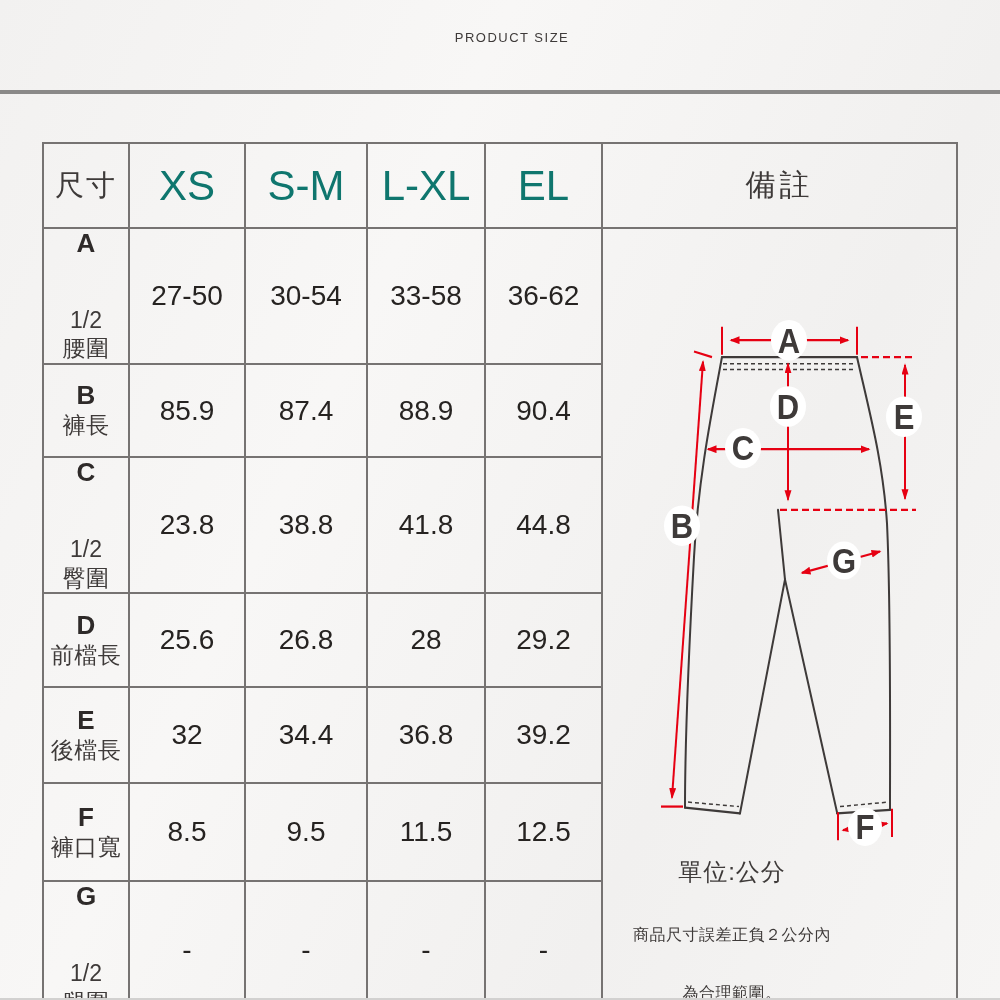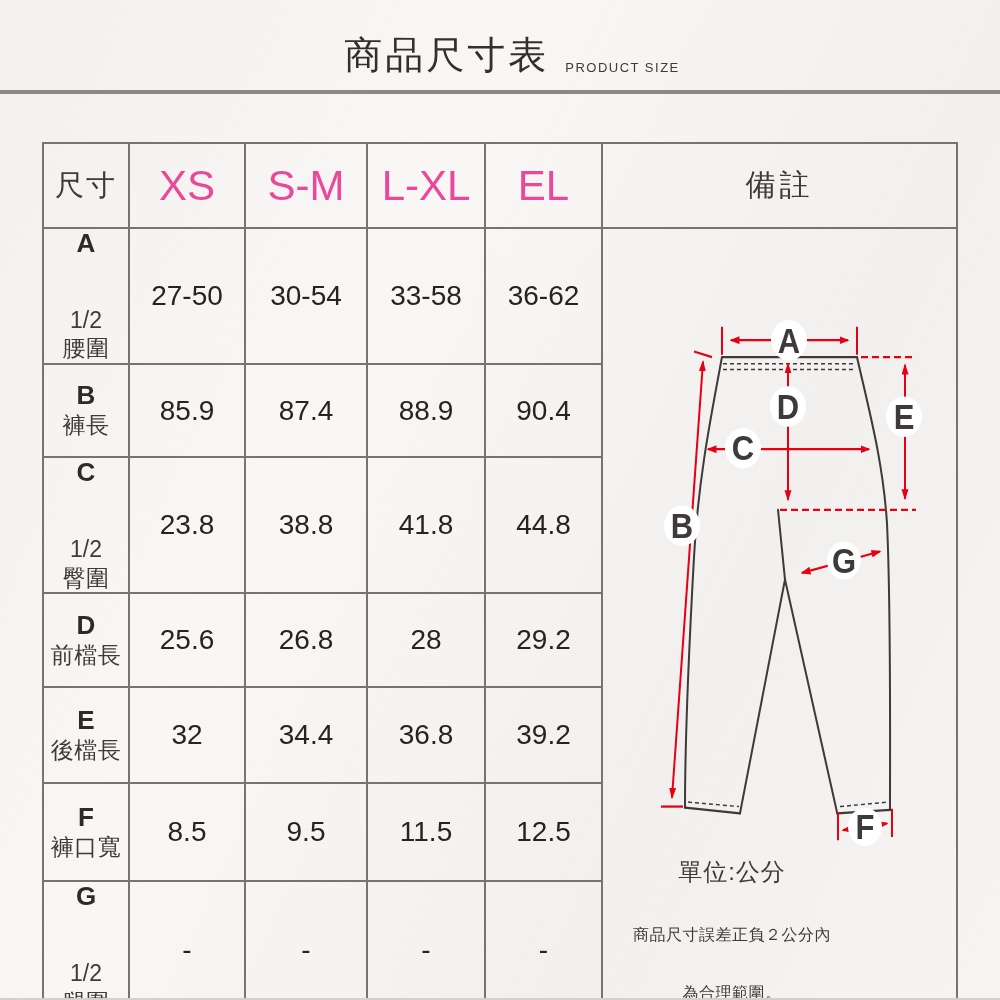--- a/index.html
+++ b/index.html
@@ -27,39 +27,38 @@
     border:2px solid #767372;text-align:center;vertical-align:middle;
     padding:0;background:transparent;font-weight:normal;
   }
   .r-head{height:85px;}
   .r0{height:101px;}.r1{height:93px;}.r2{height:101px;}.r3{height:94px;}
   .r4{height:96px;}.r5{height:98px;}.r6{height:94px;}
   .c-label{width:84px;}
   .c-xs{width:114px;}.c-sm{width:120px;}.c-lxl{width:116px;}.c-el{width:115px;}
   .c-note{width:353px;}
   .hd-size{font-size:29px;letter-spacing:2px;color:#3e3a39;}
-  .hd-col{font-size:42px;color:#ec4899;letter-spacing:0px;}
+  .hd-col{font-size:42px;color:#0f766e;letter-spacing:0px;}
   .hd-note{font-size:30px;letter-spacing:4px;color:#3e3a39;border-radius:15px;}
   .row-letter{font-size:26px;font-weight:bold;line-height:1.15;color:#2e2a29;}
   .row-sub{font-size:23px;line-height:1.2;color:#3e3a39;margin-top:48px;}
   .row-name{font-size:23px;line-height:1.25;color:#3e3a39;letter-spacing:0.5px;}
   .val{font-size:28px;color:#262321;}
   .note-cell{position:relative;}
   .note-cell svg{position:absolute;left:0;top:0;width:100%;height:100%;}
   .notes-block{
     position:absolute;left:30px;bottom:14px;text-align:center;color:#3e3a39;
   }
   .unit-line{font-size:24px;letter-spacing:1px;margin-bottom:12px;}
   .tol-line{font-size:16px;letter-spacing:0.5px;line-height:1.32;margin-top:36px;}
 </style>
 </head>
 <body>
 
 <div class="title-wrap">
-  <span class="title-zh">商品尺寸表</span>
   <span class="title-en">PRODUCT SIZE</span>
 </div>
 <div class="top-rule"></div>
 
 <table class="size-table">
   <tbody>
       <tr class="r-head">
     <th class="c-label hd-size">尺寸</th>
     <th class="c-xs hd-col">XS</th>
     <th class="c-sm hd-col">S-M</th>

